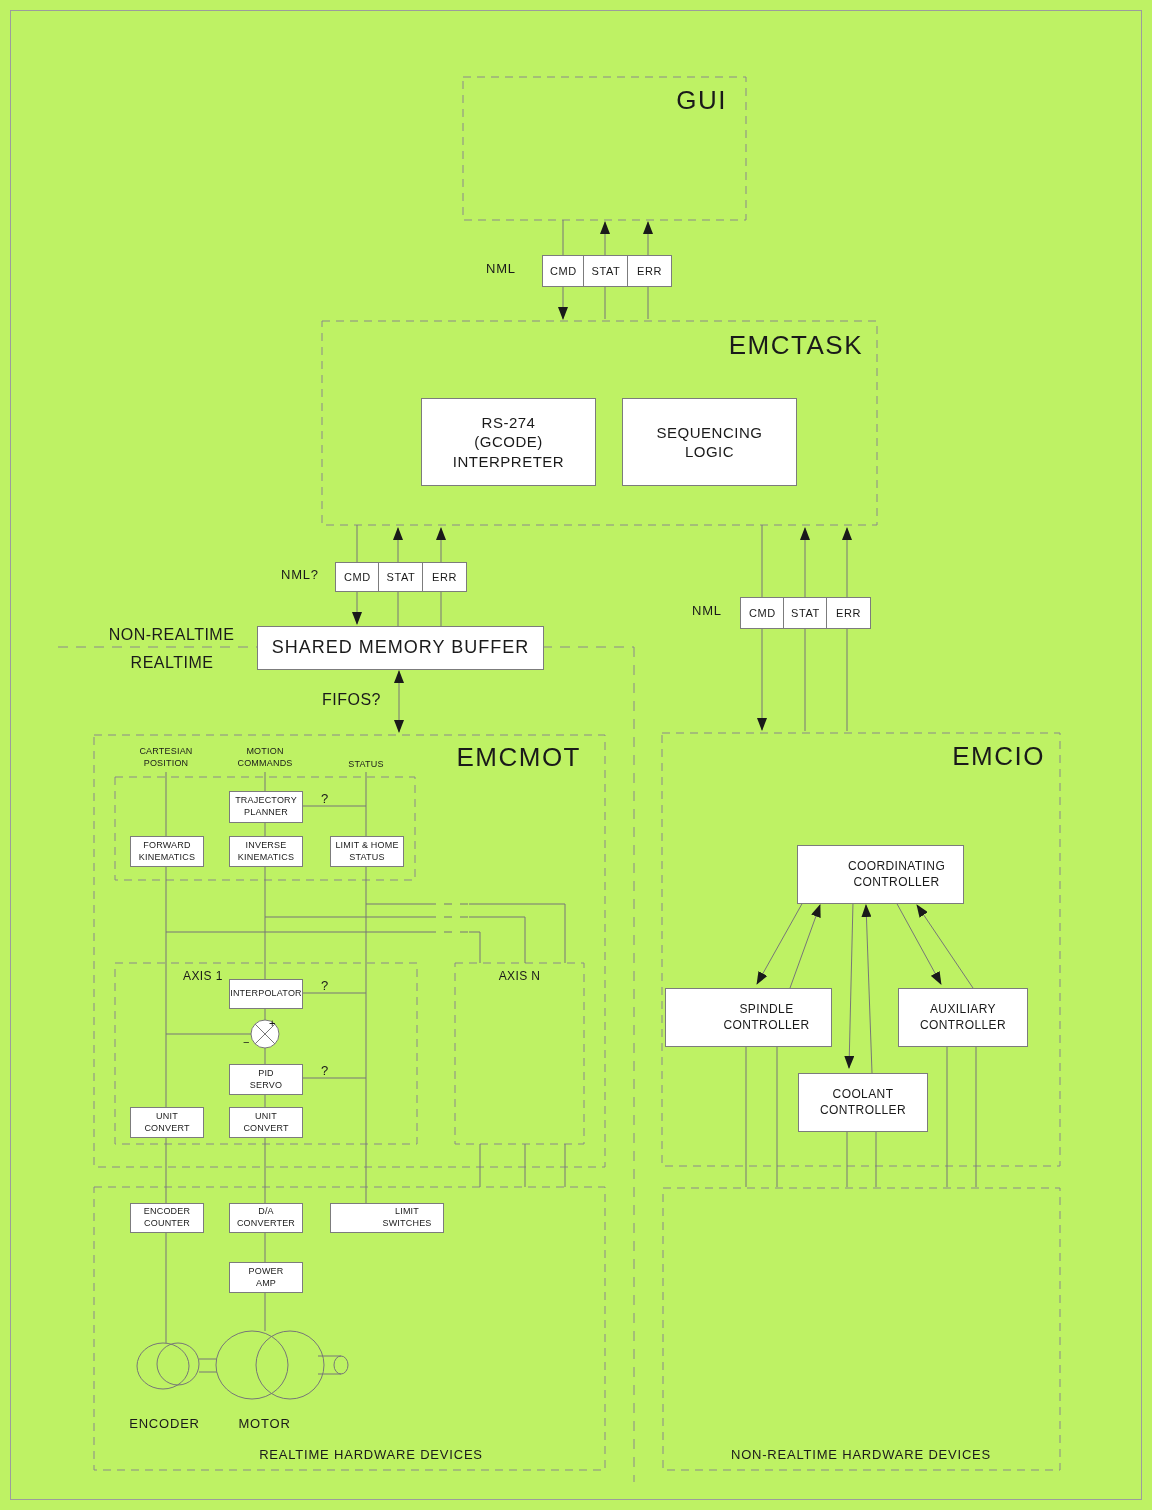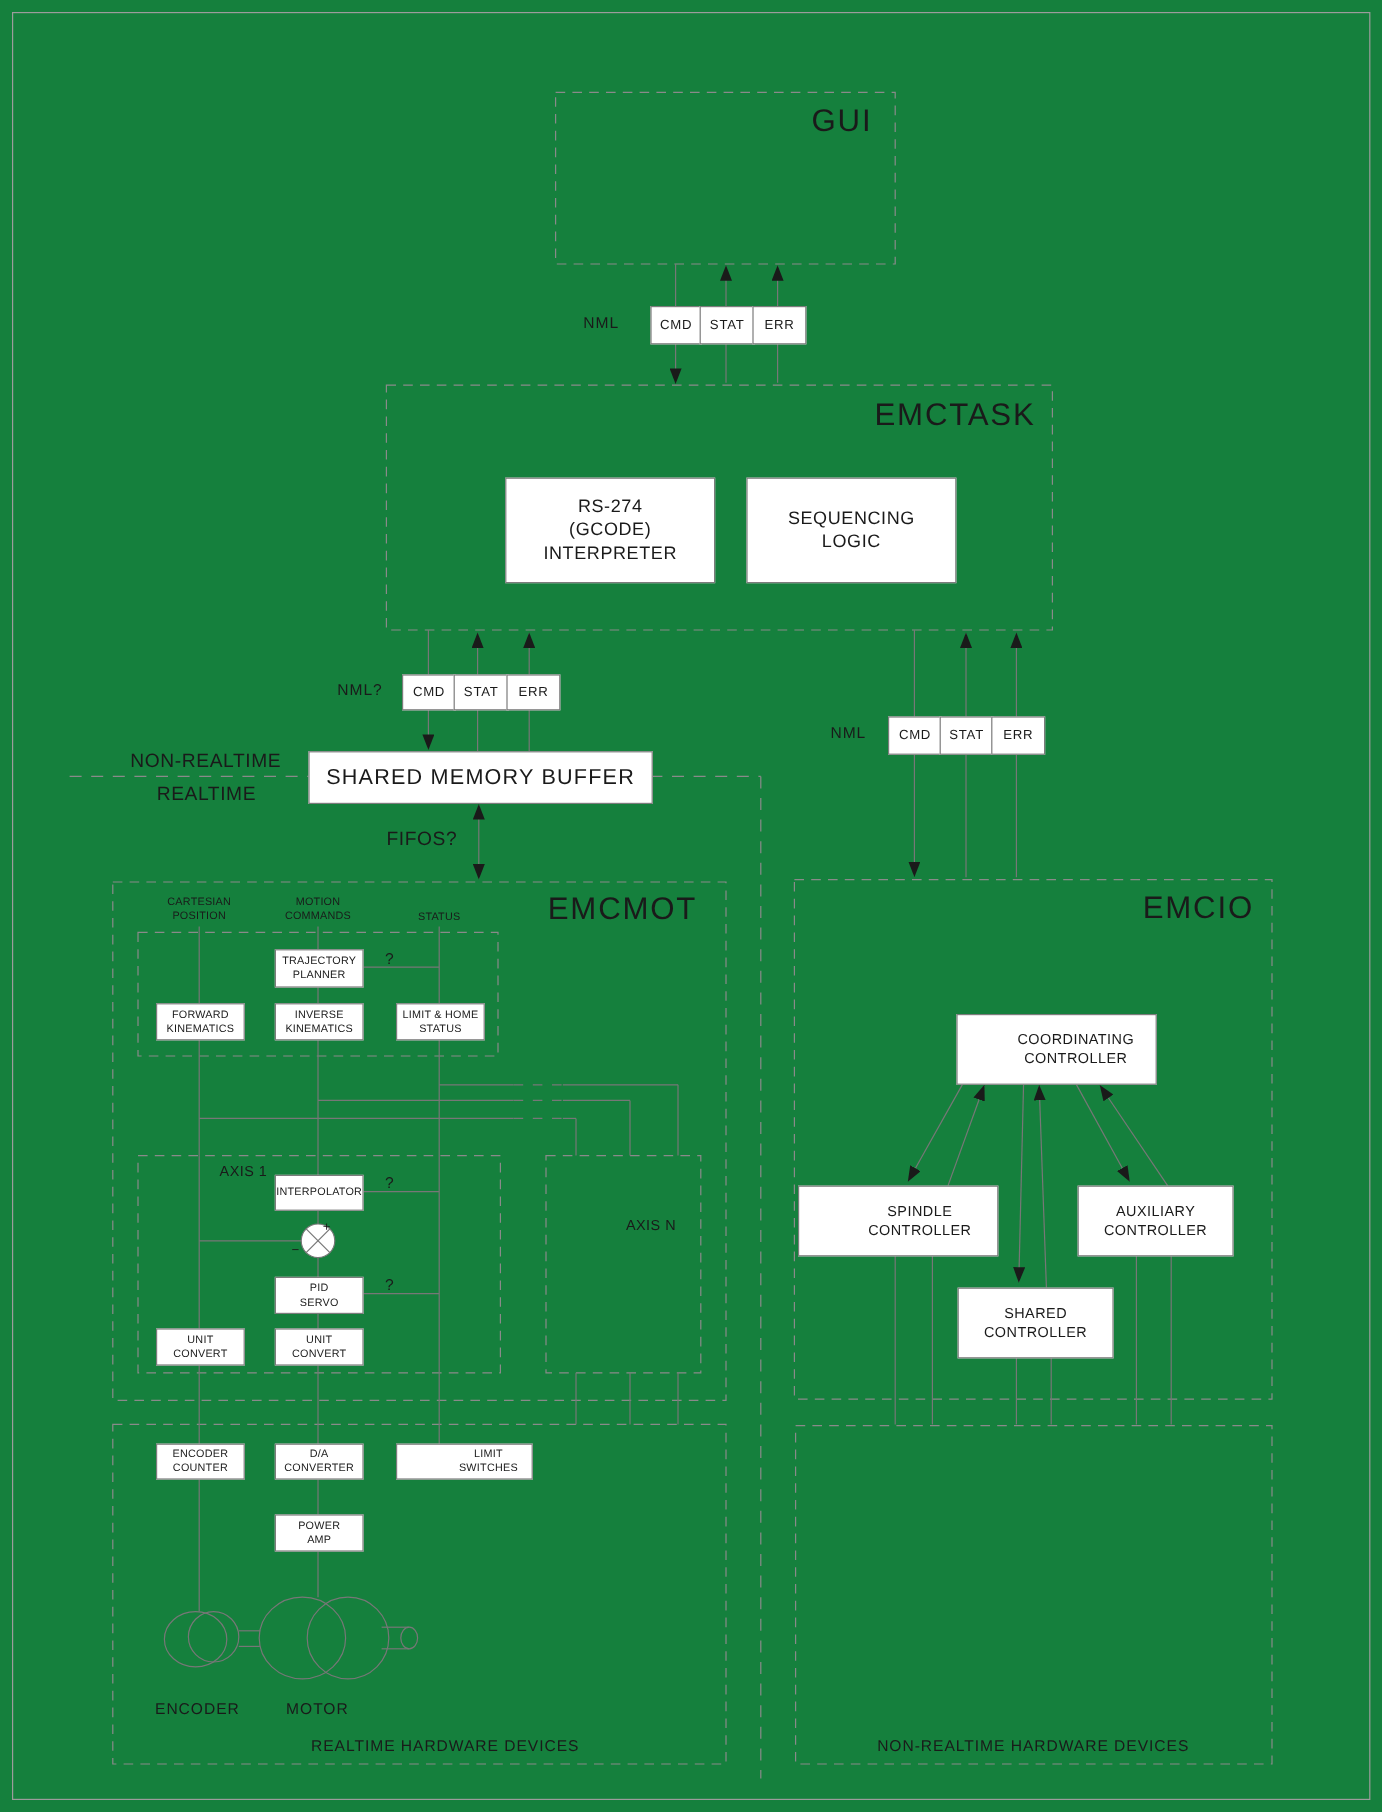--- a/index.html
+++ b/index.html
@@ -1,16 +1,16 @@
 <!DOCTYPE html>
 <html><head>
 <meta charset="utf-8">
 <style>
   html,body{margin:0;padding:0;background:#e8e8e8;}
-  .stage{position:relative;width:1152px;height:1510px;background:#15803d;margin:0 auto;
+  .stage{position:relative;width:1152px;height:1510px;background:#bef264;margin:0 auto;
          font-family:"Liberation Sans","DejaVu Sans",sans-serif;color:#1a1a1a;overflow:hidden;}
   .page-border{position:absolute;left:10px;top:10px;width:1130px;height:1488px;border:1px solid #9c9c9c;}
   svg.wires{position:absolute;left:0;top:0;z-index:2;}
   .box{position:absolute;border:1px solid #7c7c7c;background:#fff;display:flex;align-items:center;
        justify-content:center;text-align:center;white-space:pre-line;z-index:3;line-height:1.3;}
   .cell{position:absolute;border:1px solid #7c7c7c;background:#fff;display:flex;align-items:center;
         justify-content:center;font-size:11px;letter-spacing:0.6px;z-index:3;}
   .lbl{position:absolute;white-space:pre-line;z-index:3;line-height:1.35;}
   .title{position:absolute;font-size:26px;letter-spacing:1.5px;z-index:3;}
   .f9{font-size:9px;letter-spacing:0.2px;}
@@ -187,37 +187,37 @@
   <div class="lbl" style="left:269px;top:1016px;font-size:11px;z-index:4;">+</div>
   <div class="lbl" style="left:243px;top:1035px;font-size:11px;z-index:4;">−</div>
   <div class="box f9" style="left:229px;top:1064px;width:72px;height:29px;">PID
 SERVO</div>
   <div class="lbl f13 ctr" style="left:318px;top:1062px;width:13px;">?</div>
   <div class="box f9" style="left:130px;top:1107px;width:72px;height:29px;">UNIT
 CONVERT</div>
   <div class="box f9" style="left:229px;top:1107px;width:72px;height:29px;">UNIT
 CONVERT</div>
 
-  <div class="lbl f12 ctr" style="left:478px;top:968px;width:129px;margin-top:45px;">AXIS N</div>
+  <div class="lbl f12 ctr" style="left:455px;top:968px;width:129px;">AXIS N</div>
 
   <div class="box f9" style="left:130px;top:1203px;width:72px;height:28px;">ENCODER
 COUNTER</div>
   <div class="box f9" style="left:229px;top:1203px;width:72px;height:28px;">D/A
 CONVERTER</div>
   <div class="box f9" style="left:330px;top:1203px;width:72px;height:28px;padding-left:40px;">LIMIT
 SWITCHES</div>
   <div class="box f9" style="left:229px;top:1262px;width:72px;height:29px;">POWER
 AMP</div>
   <div class="lbl f17 ctr" style="left:122px;top:1415px;width:85px;">ENCODER</div>
   <div class="lbl f17 ctr" style="left:222px;top:1415px;width:85px;">MOTOR</div>
   <div class="lbl f17 ctr" style="left:238px;top:1446px;width:266px;">REALTIME HARDWARE DEVICES</div>
 
   <div class="box f12" style="left:797px;top:845px;width:133px;height:57px;padding-left:32px;">COORDINATING
 CONTROLLER</div>
   <div class="box f12" style="left:665px;top:988px;width:129px;height:57px;padding-left:36px;">SPINDLE
 CONTROLLER</div>
   <div class="box f12" style="left:898px;top:988px;width:128px;height:57px;">AUXILIARY
 CONTROLLER</div>
-  <div class="box f12" style="left:798px;top:1073px;width:128px;height:57px;">SHARED
+  <div class="box f12" style="left:798px;top:1073px;width:128px;height:57px;">COOLANT
 CONTROLLER</div>
 
   <div class="lbl f17 ctr" style="left:700px;top:1446px;width:322px;">NON-REALTIME HARDWARE DEVICES</div>
 </div>
 
 </body></html>

